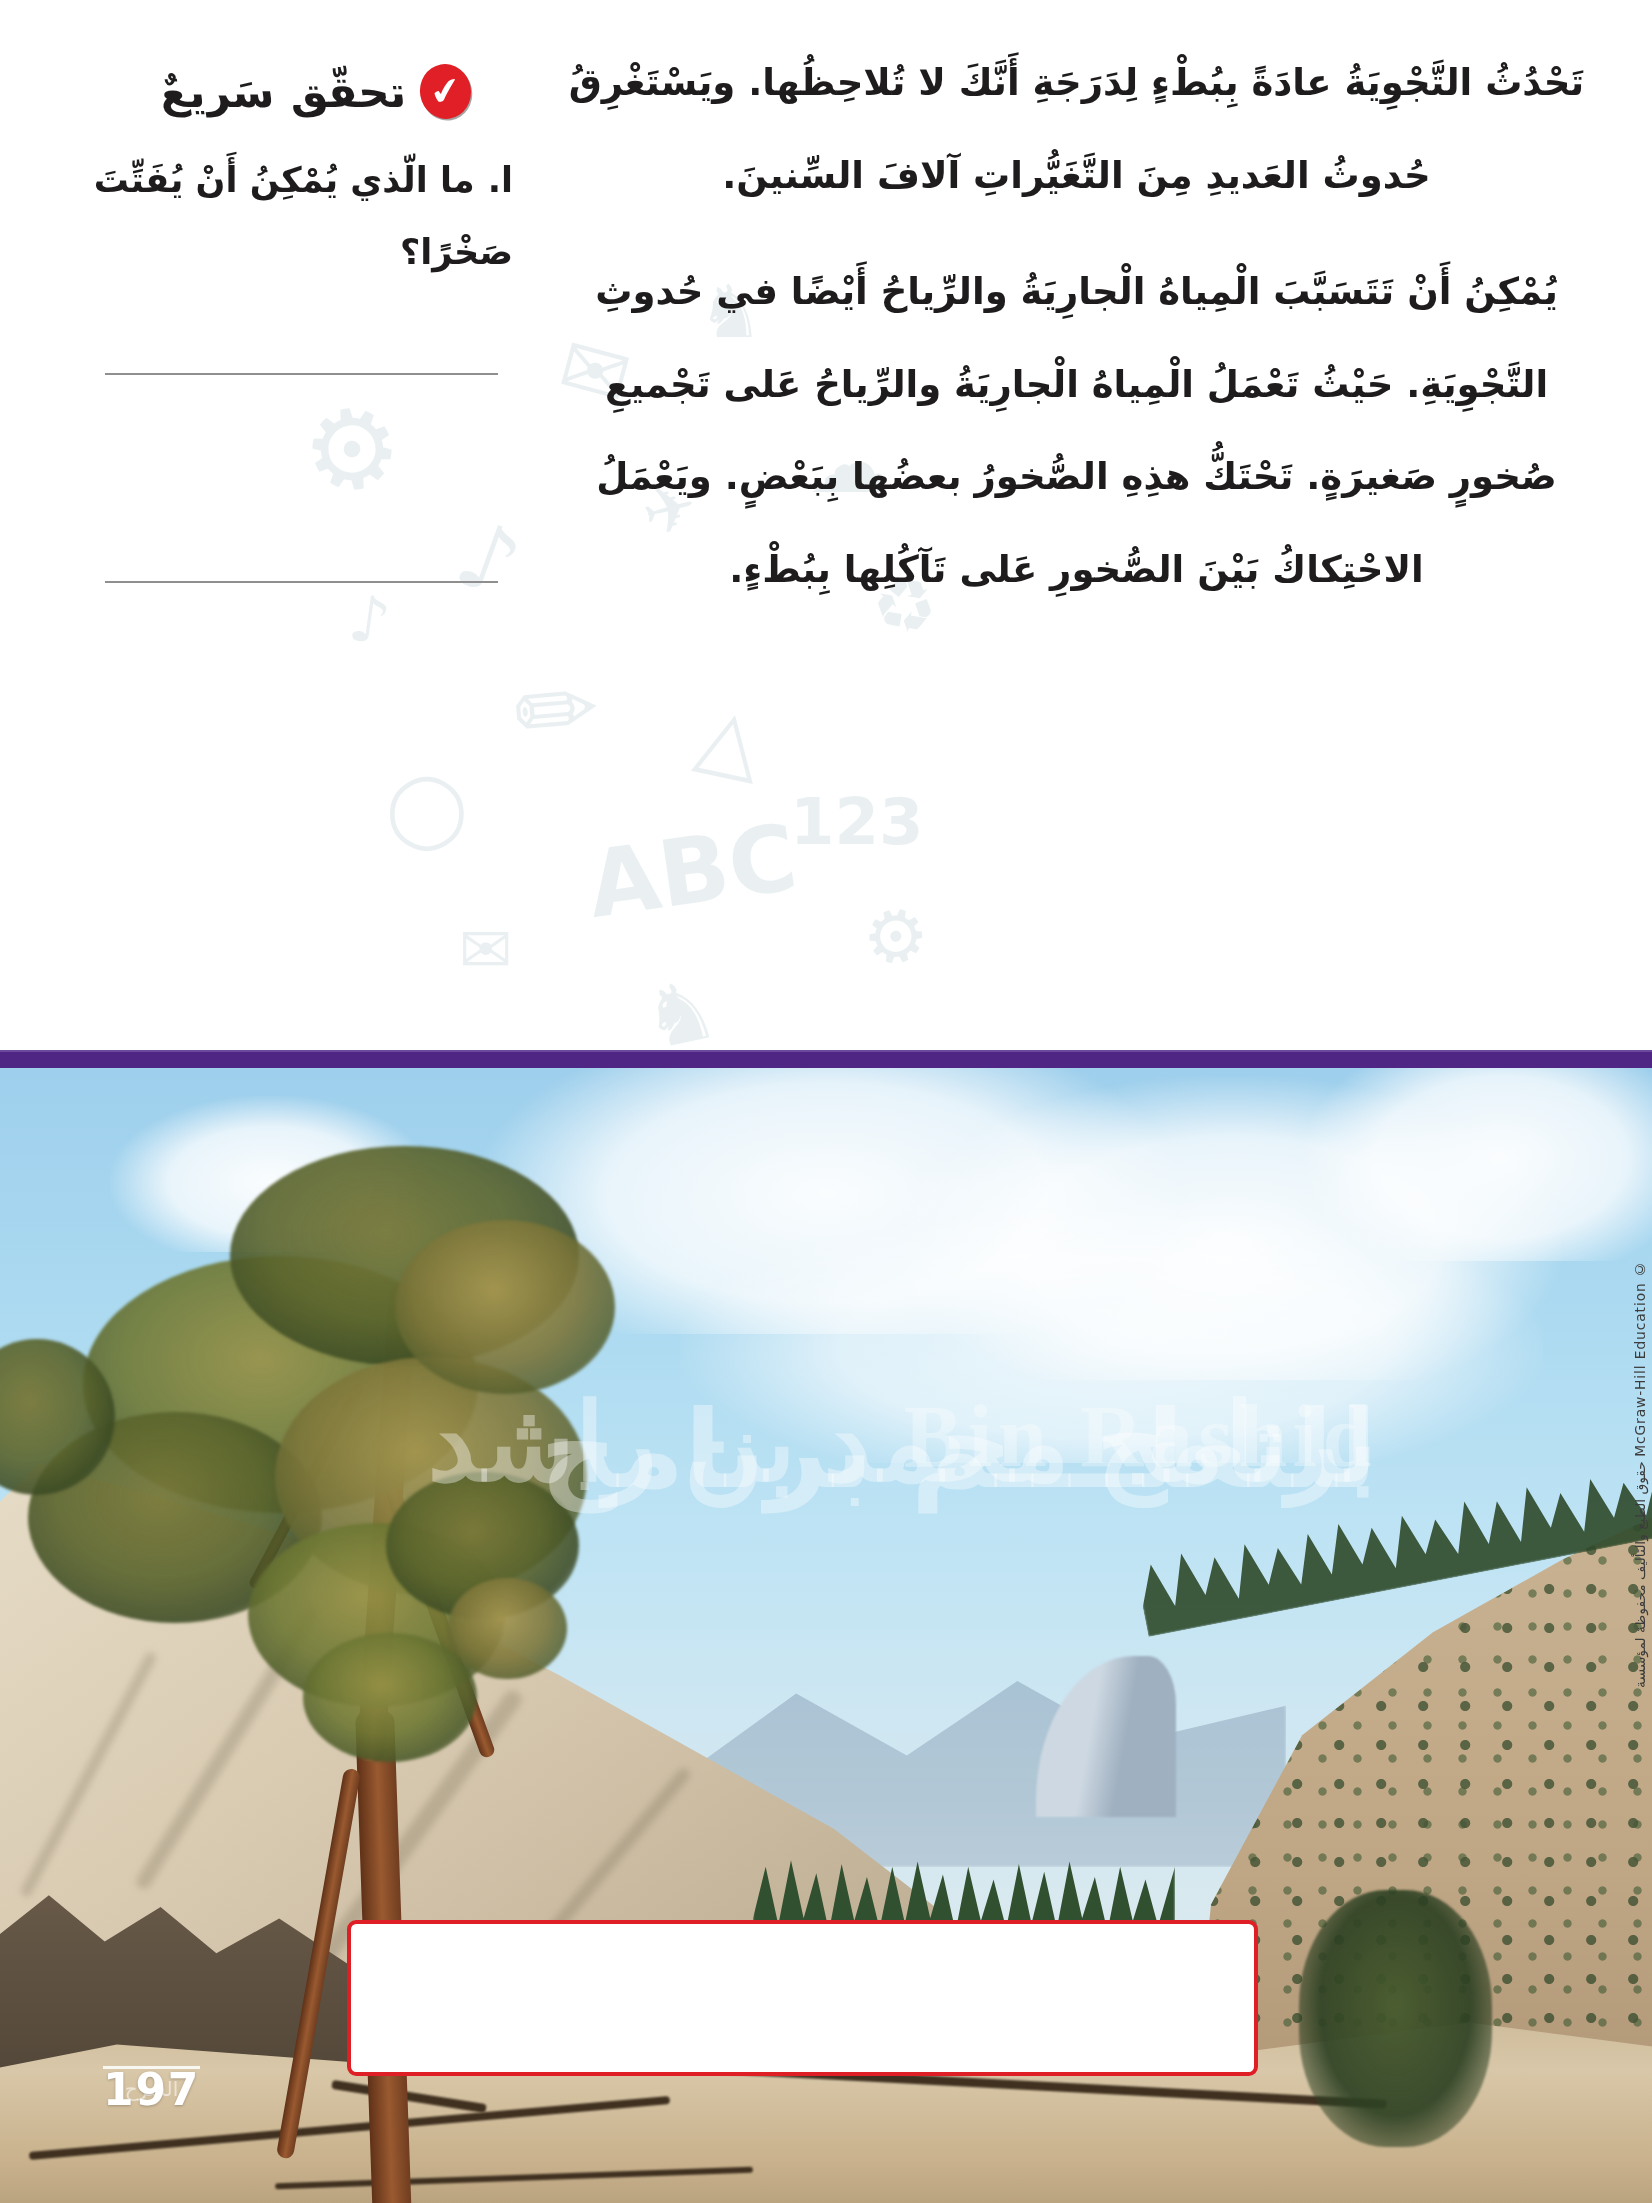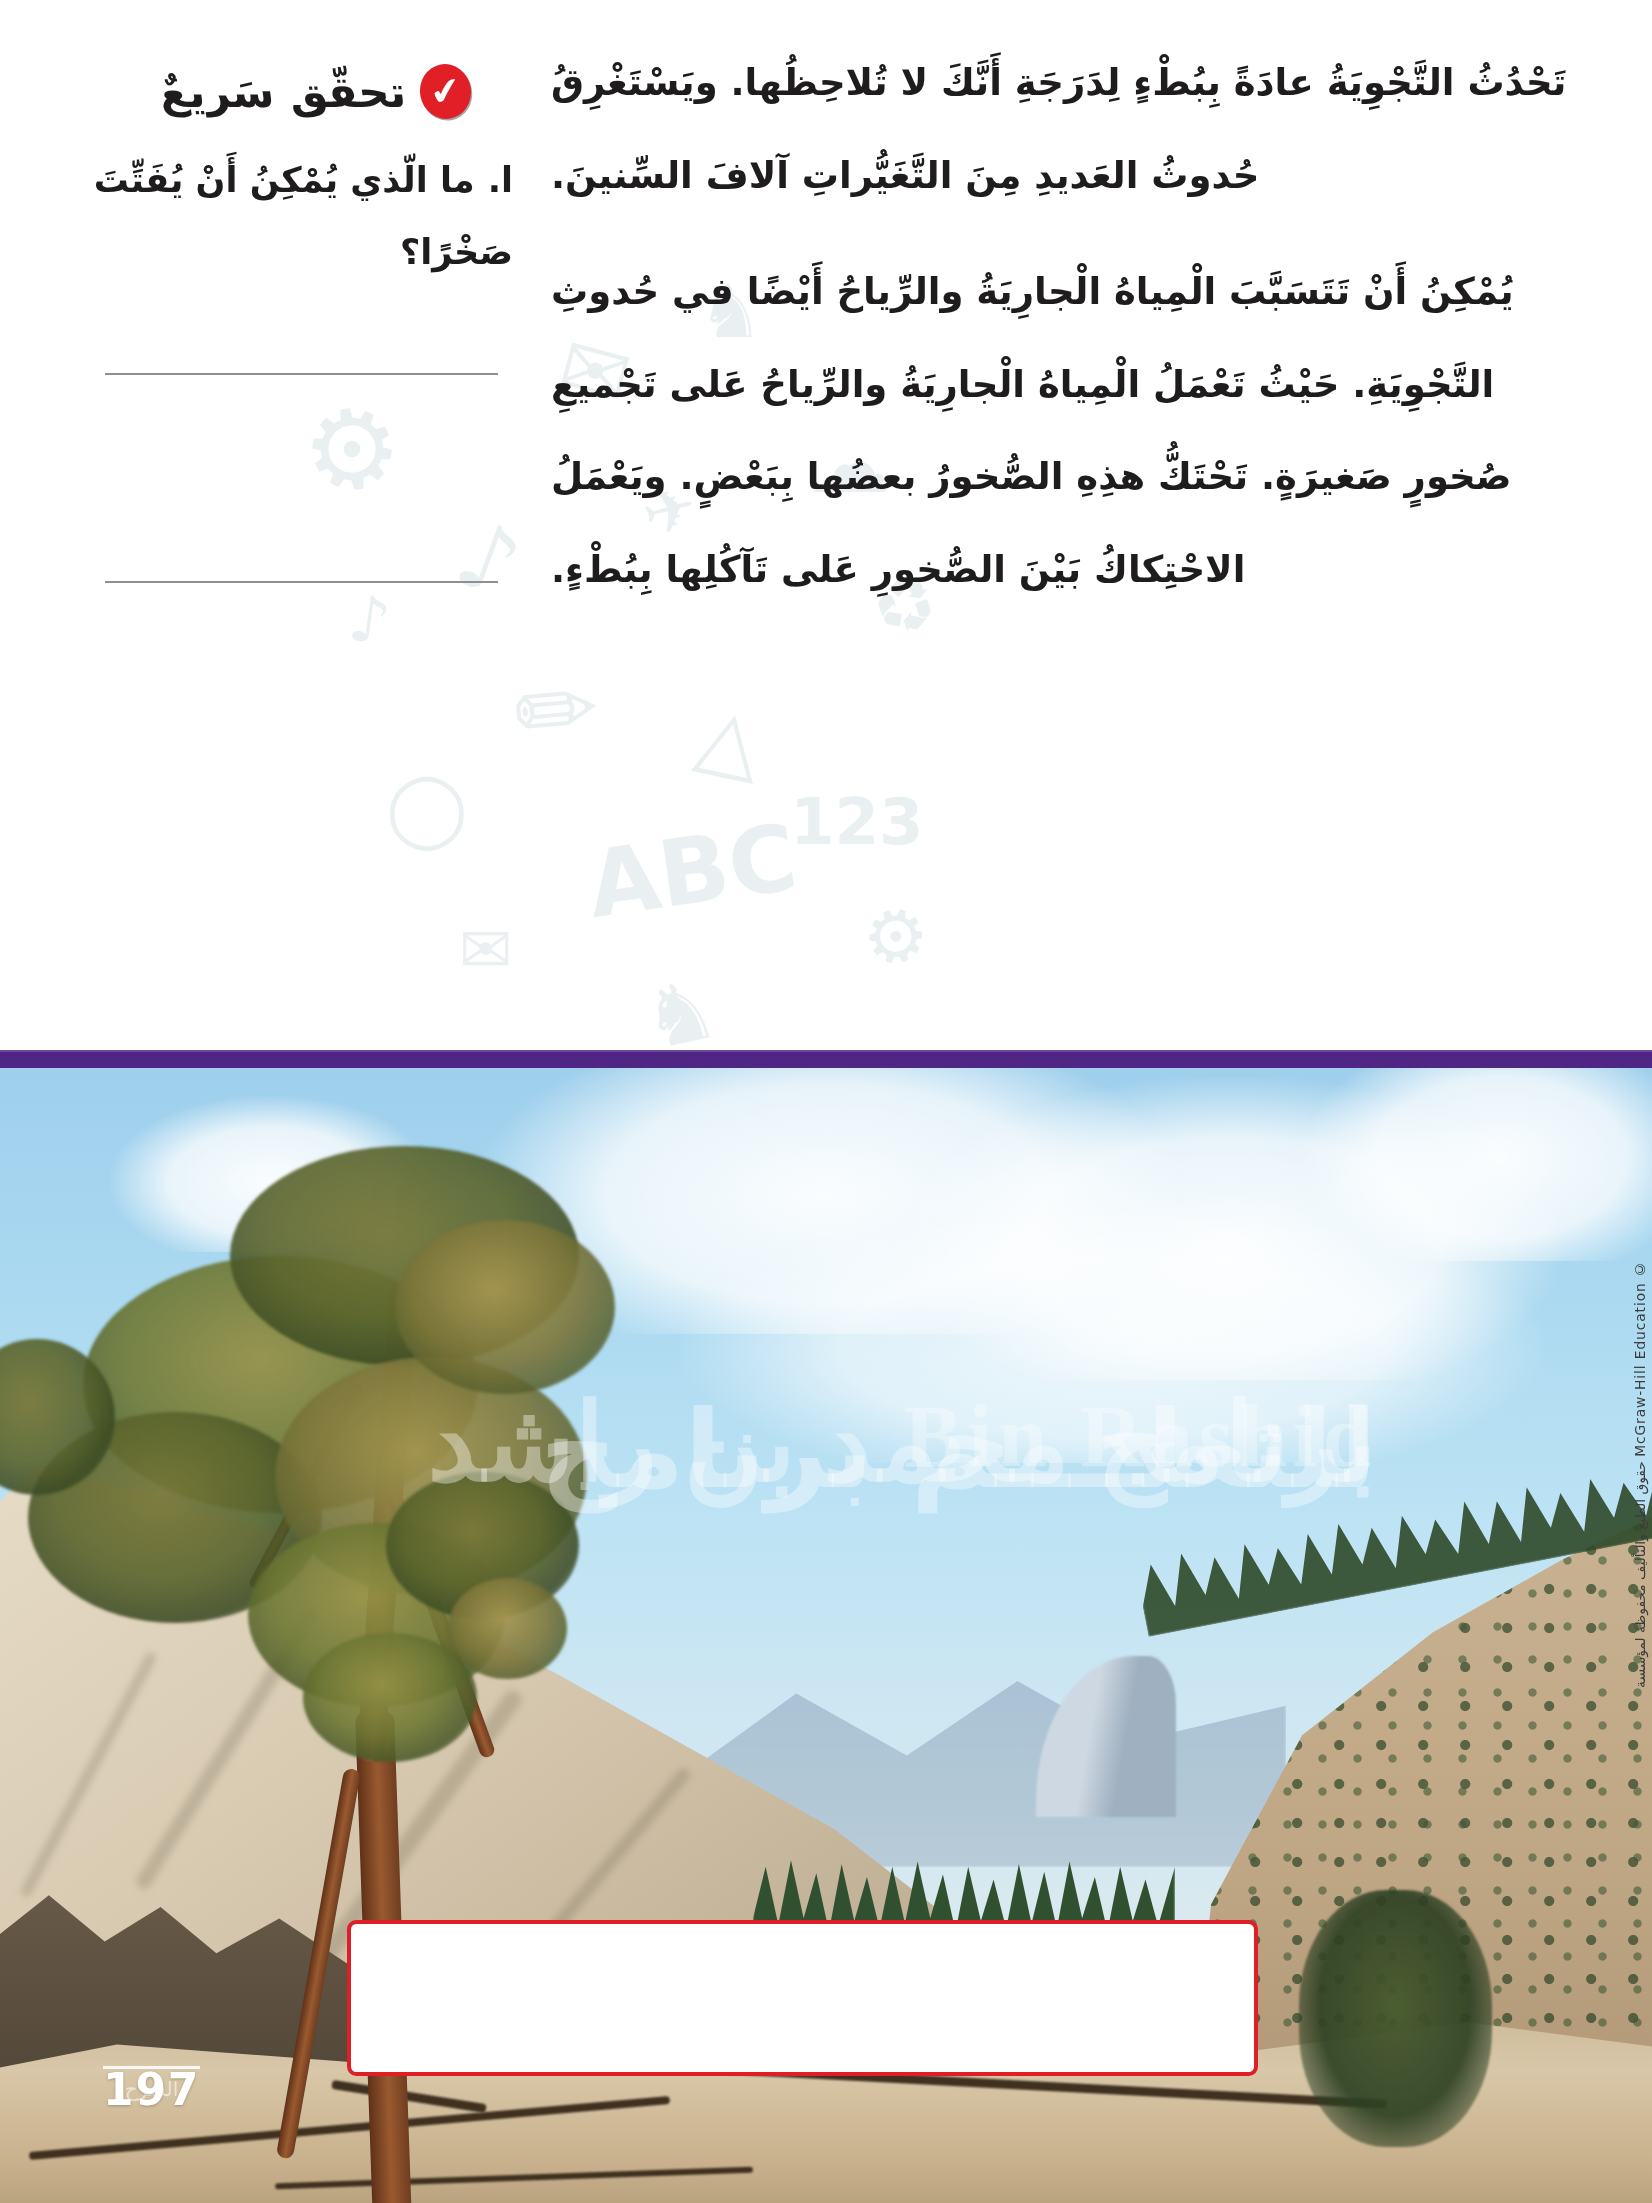--- a/index.html
+++ b/index.html
@@ -6,21 +6,21 @@
   .canvas{
     position:relative;width:1653px;height:2204px;background:#ffffff;overflow:hidden;
     font-family:"DejaVu Sans",sans-serif;color:#1f1c1d;
   }
   
   .doodles{position:absolute;inset:0;z-index:0;pointer-events:none;}
   .doodle{position:absolute;color:rgba(125,160,175,0.16);font-weight:bold;line-height:1;}
   
   .main-text{
     position:absolute;top:37px;right:51px;width:1051px;z-index:2;
-    direction:rtl;text-align:left;font-size:37px;font-weight:bold;
+    direction:rtl;text-align:center;font-size:37px;font-weight:bold;
   }
   .main-text p{margin:0 0 24px;line-height:2.5;}
   
   .quick-check{position:absolute;top:64px;left:64px;width:473px;height:569px;direction:rtl;z-index:2;}
   .qc-header{display:flex;align-items:center;gap:14.7px;margin-right:66px;}
   .qc-icon{
     width:51px;height:55px;background:#e01f26;border-radius:50%;
     color:#fff;display:inline-flex;align-items:center;justify-content:center;
     font-size:37px;transform:rotate(-10deg);box-shadow:0.9px 1.8px 0 rgba(0,0,0,.35);flex:0 0 auto;
   }

